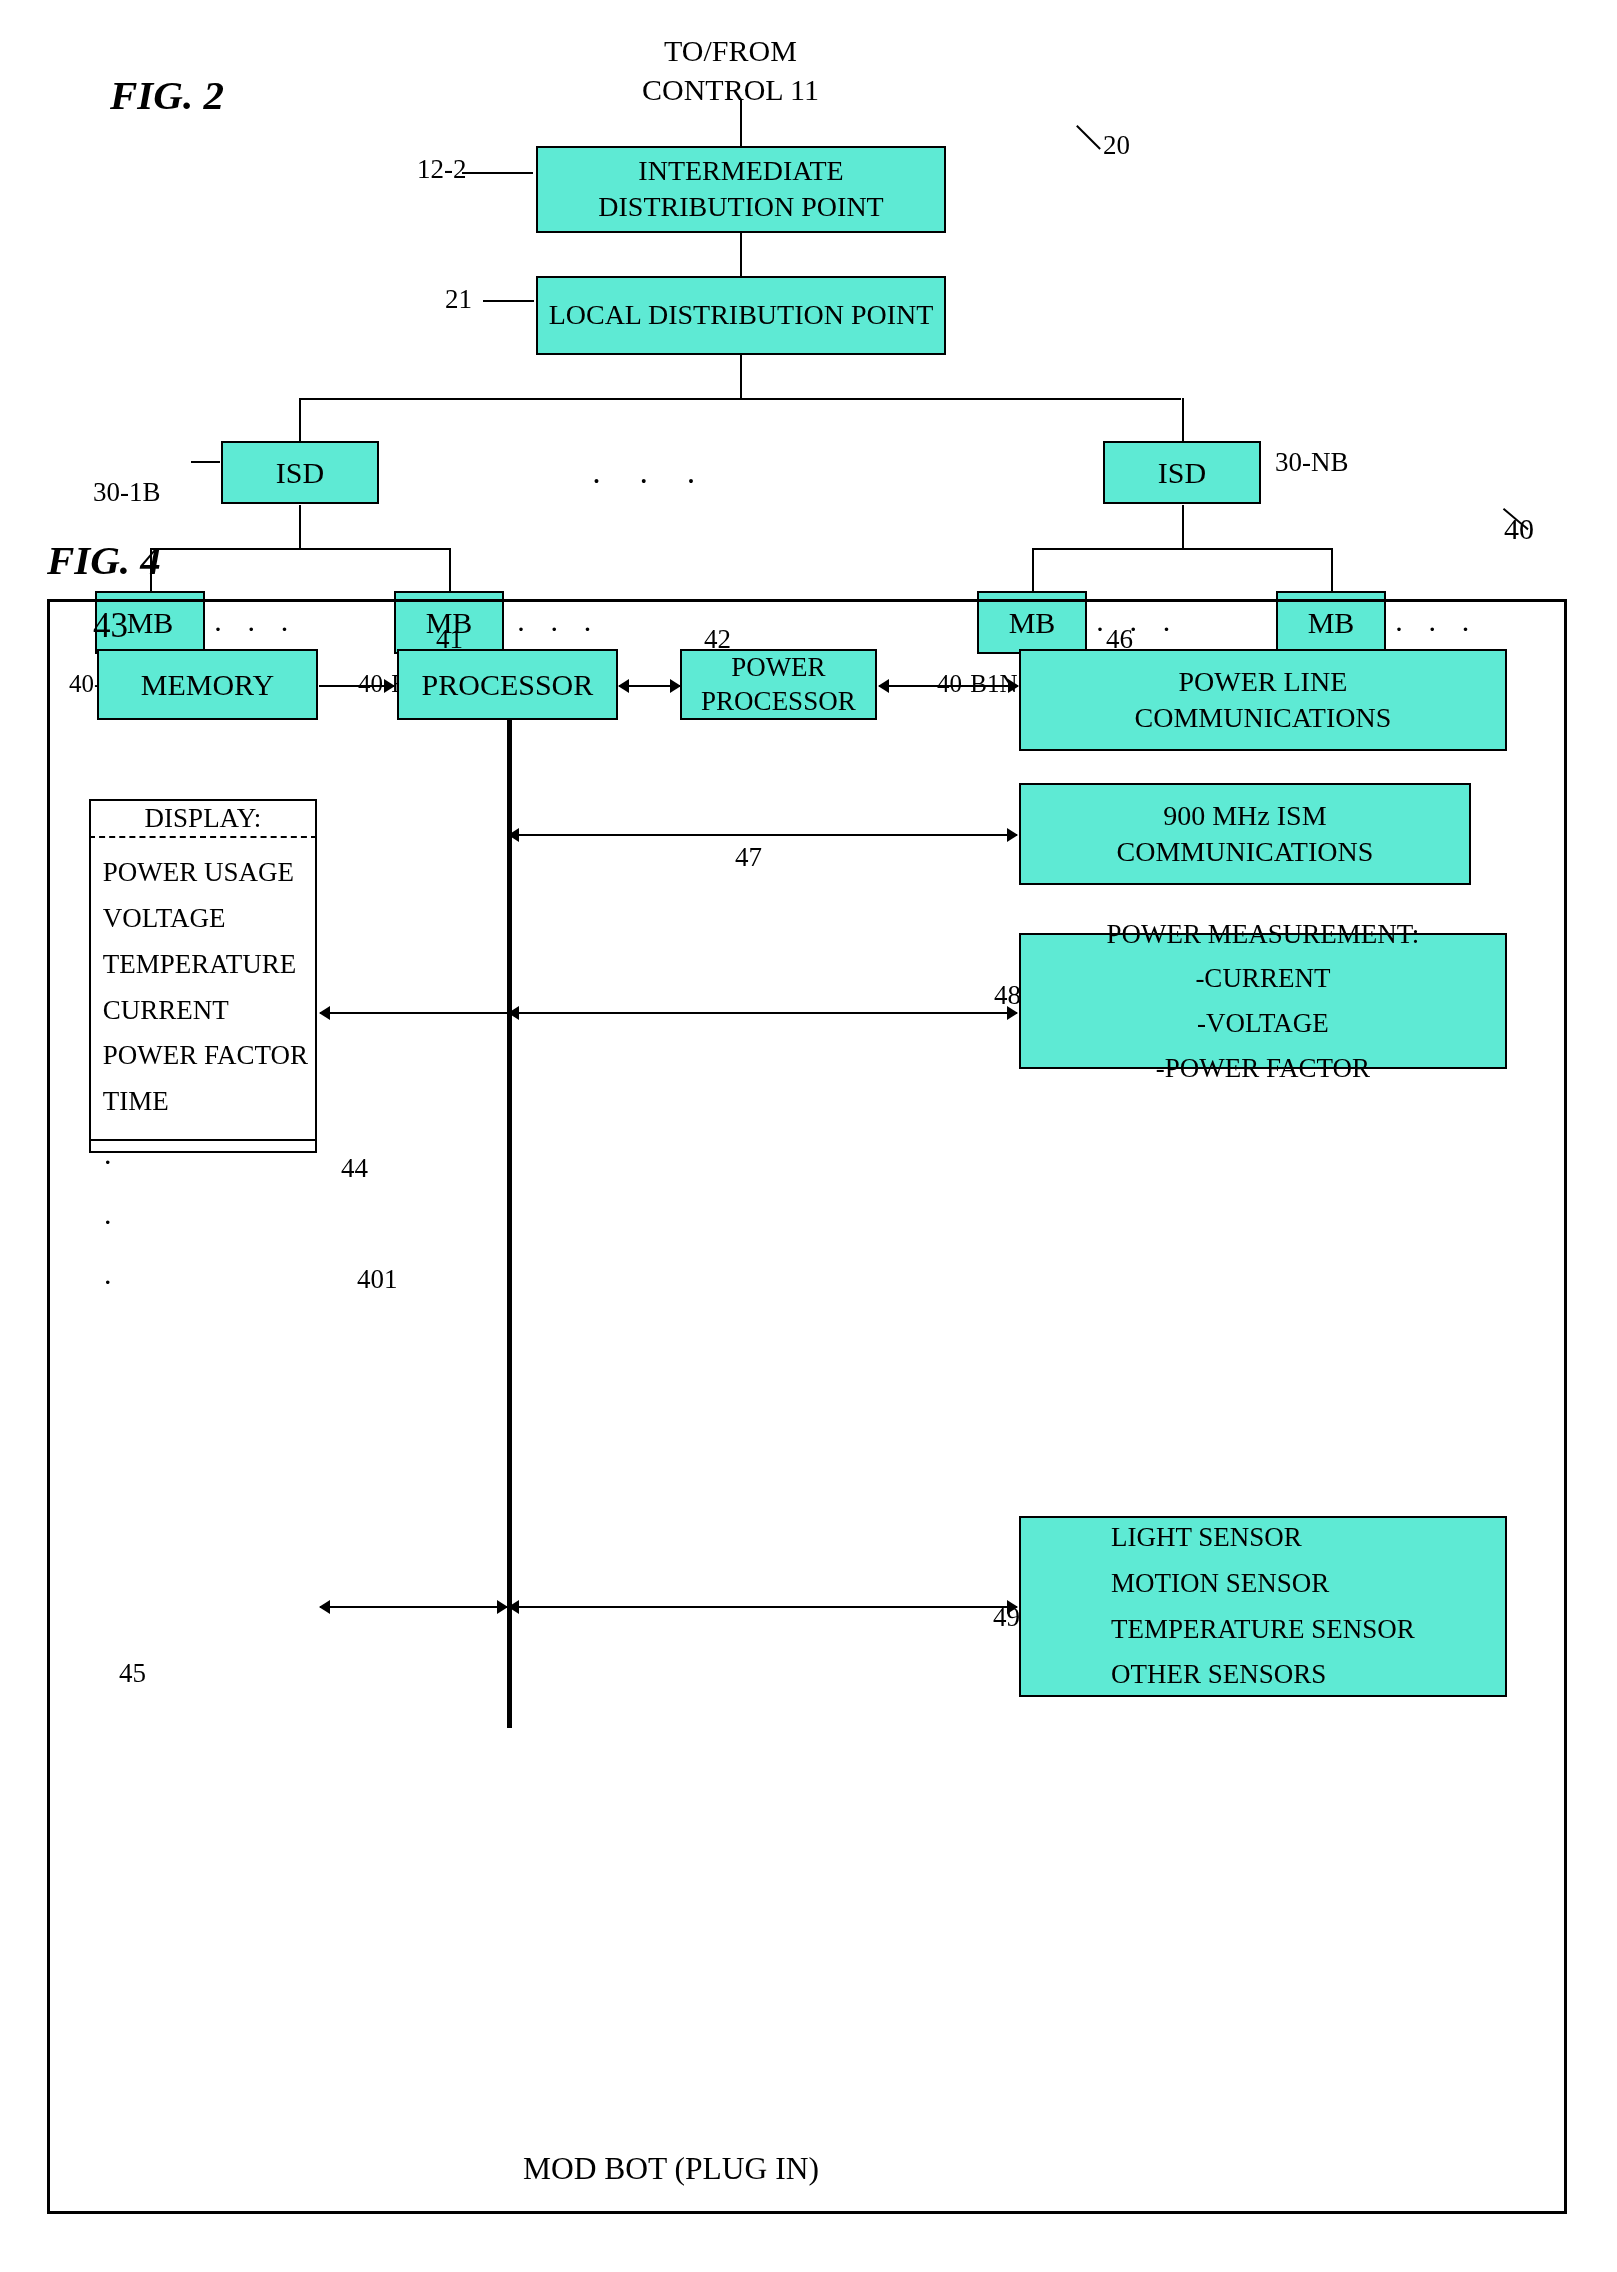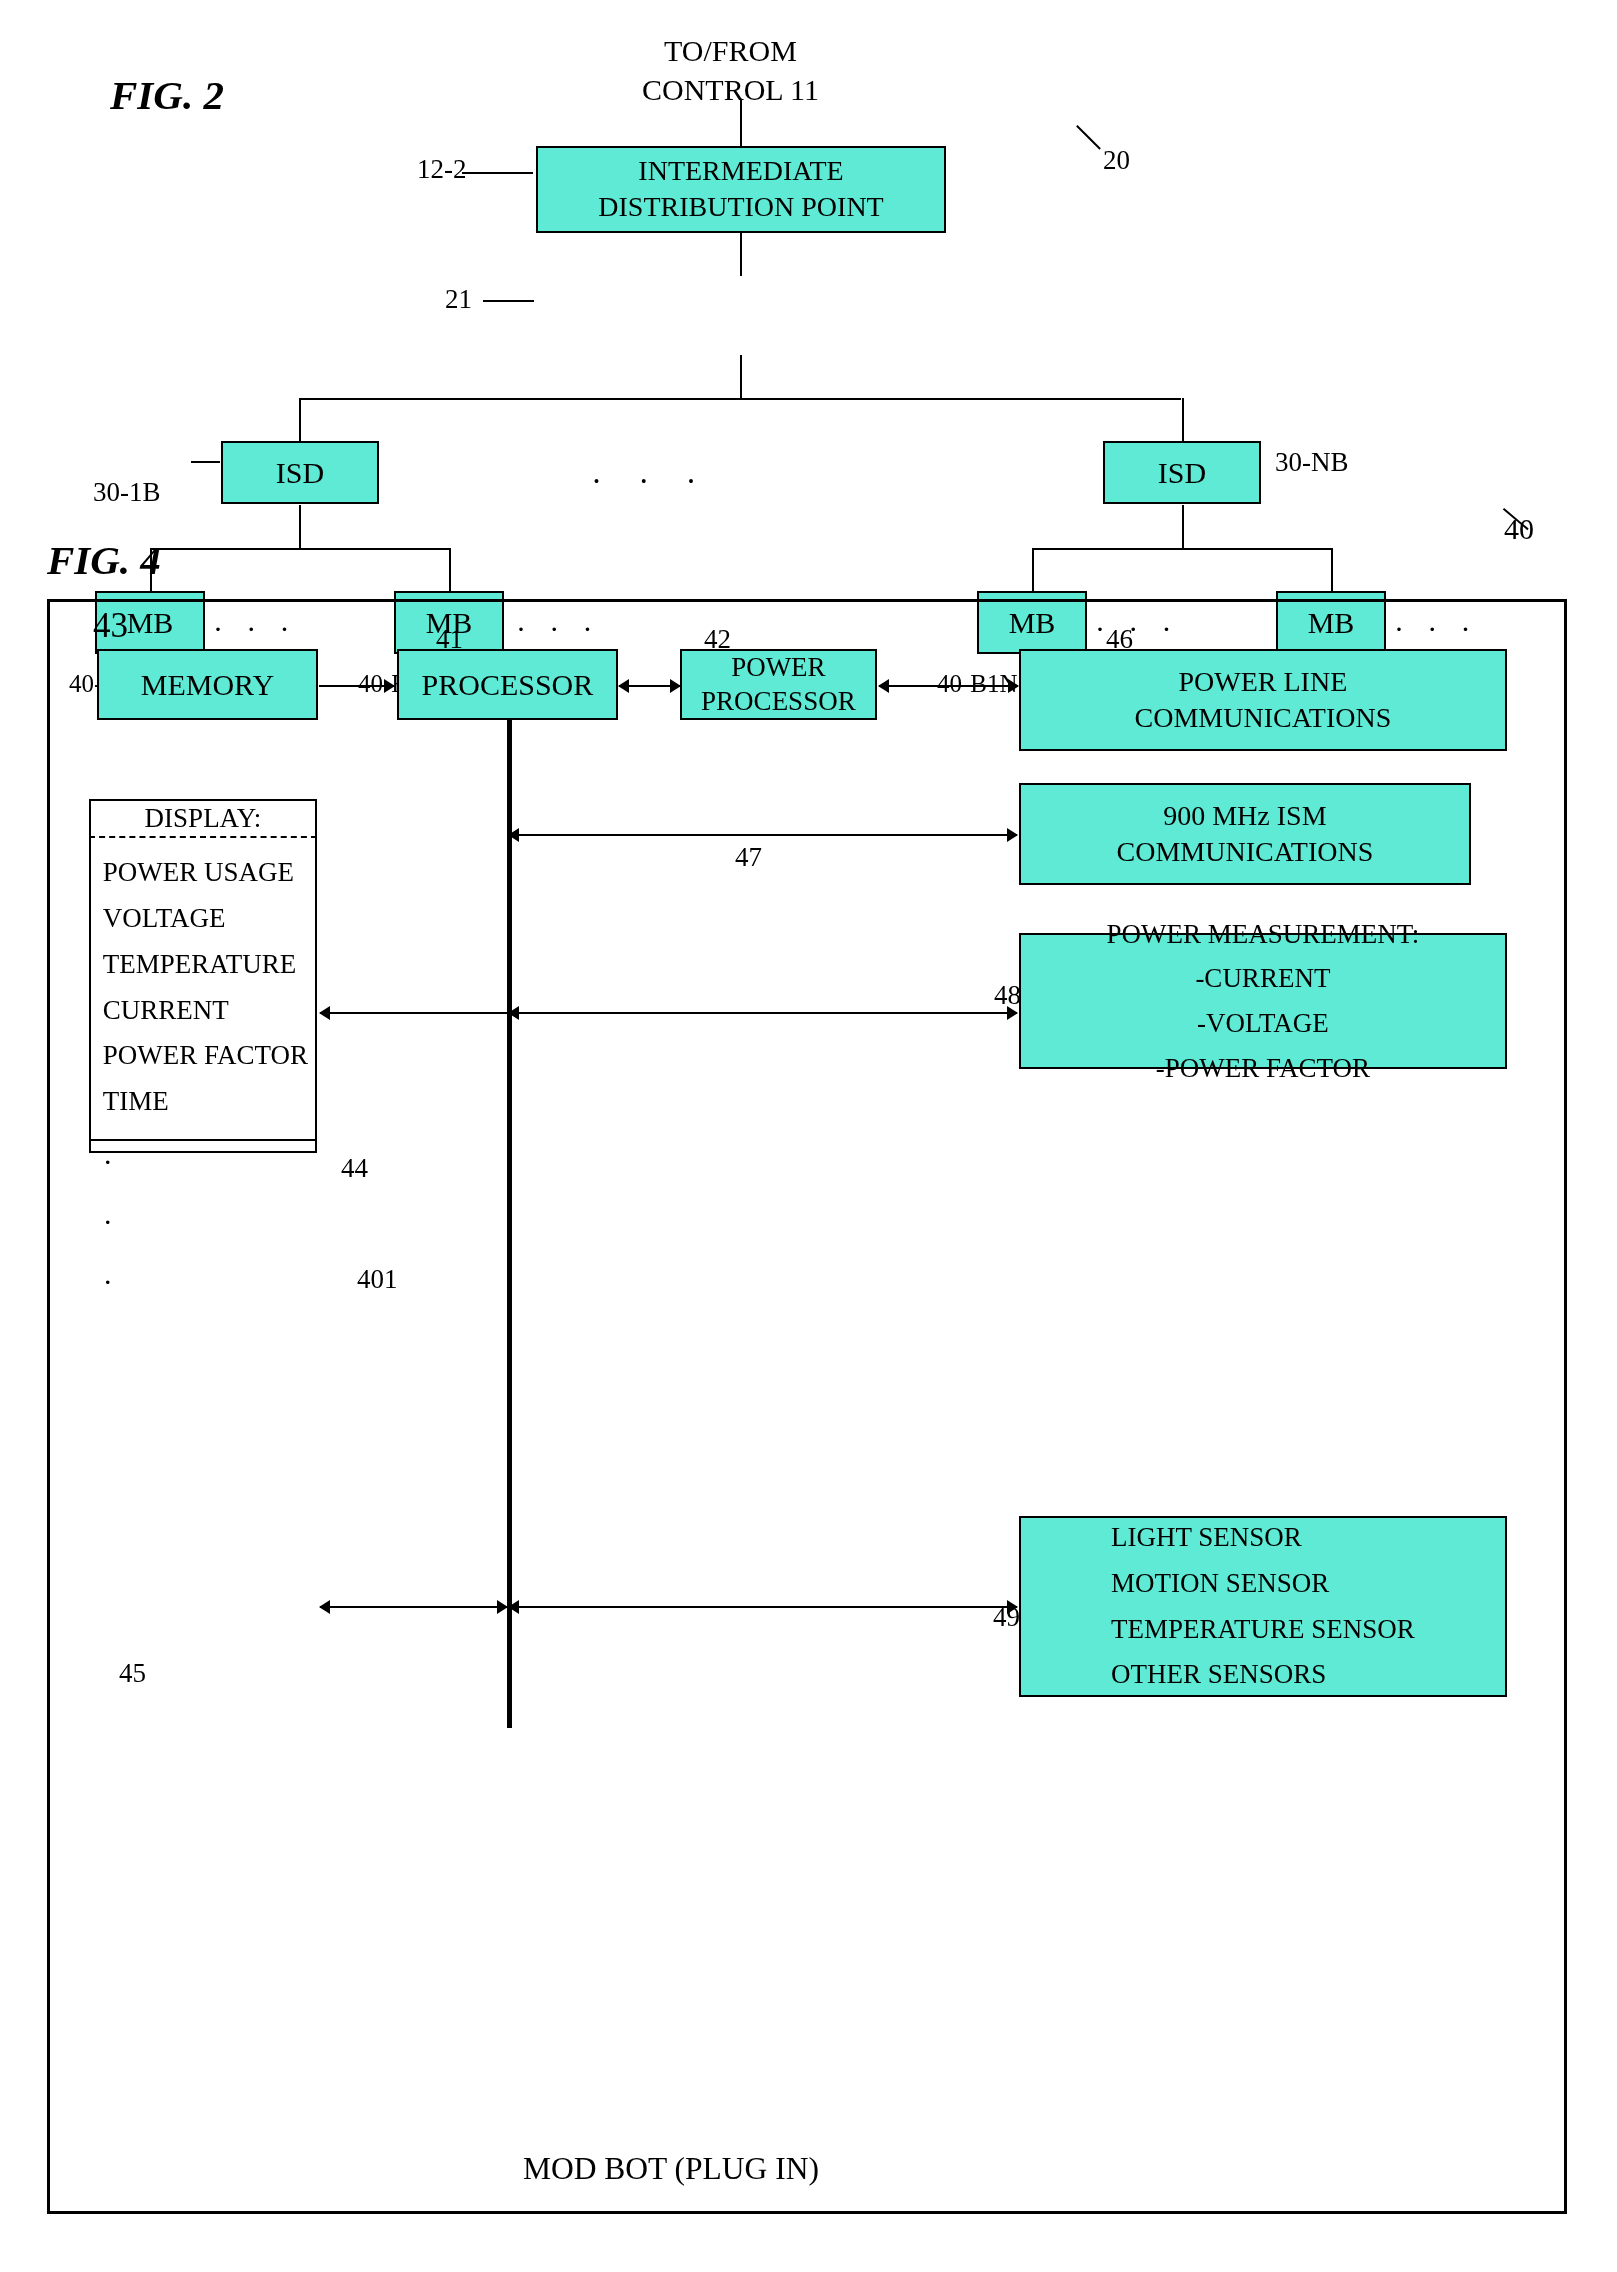--- a/index.html
+++ b/index.html
@@ -168,25 +168,29 @@
 
     <div class="box" style="top:122px; left:536px; width:410px; height:87px; font-size:28px;">
       <span style="white-space:pre;">INTERMEDIATE
 DISTRIBUTION POINT</span>
     </div>
 
     <span class="ref" style="top:130px; left:417px;">12-2</span>
 
     <div style="position:absolute; top:148px; left:462px; width:71px; height:2.4px; background:#000;"></div>
 
-    <span class="ref" style="top:106px; left:1103px;margin-top:15px;">20</span>
+    <span class="ref" style="top:106px; left:1103px;">20</span>
     <div style="position:absolute; top:124px; left:1067px; width:33px; height:2.4px; background:#000; transform:rotate(45deg); transform-origin: right center;"></div>
 
     <div class="vline" style="top:209px; left:740px; height:43px;"></div>
 
+    <div class="box" style="top:252px; left:536px; width:410px; height:79px; font-size:28px;">
+      <span>LOCAL DISTRIBUTION
+POINT</span>
+    </div>
 
     <span class="ref" style="top:260px; left:445px;">21</span>
     <div style="position:absolute; top:276px; left:483px; width:51px; height:2.4px; background:#000;"></div>
 
     <div class="vline" style="top:331px; left:740px; height:43px;"></div>
 
     <div class="hline" style="top:374px; left:299px; width:882px;"></div>
 
     <div class="vline" style="top:374px; left:299px; height:43px;"></div>
 

